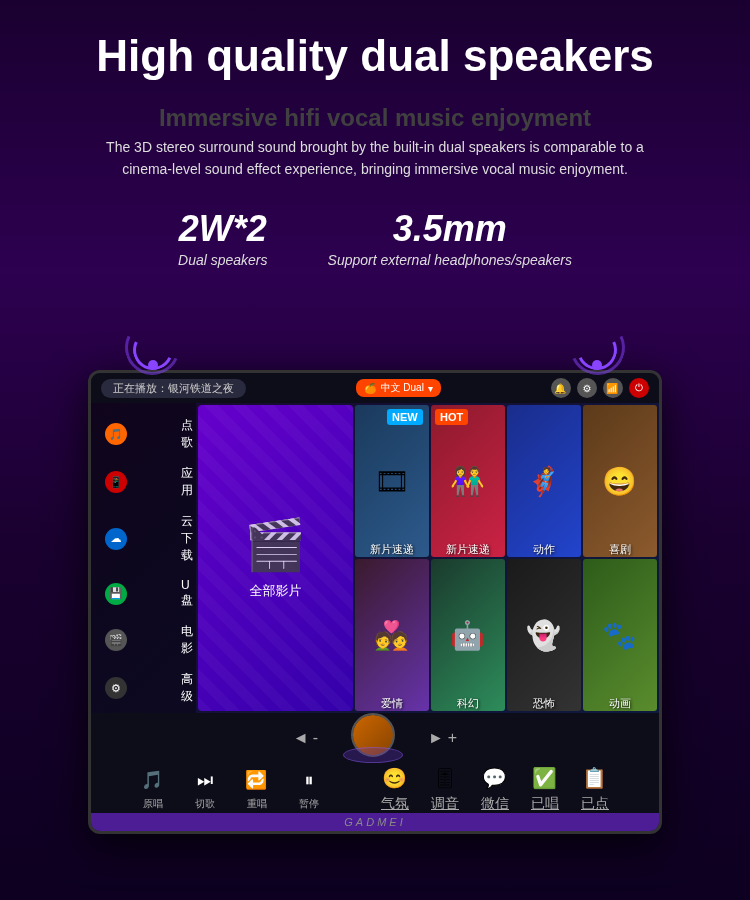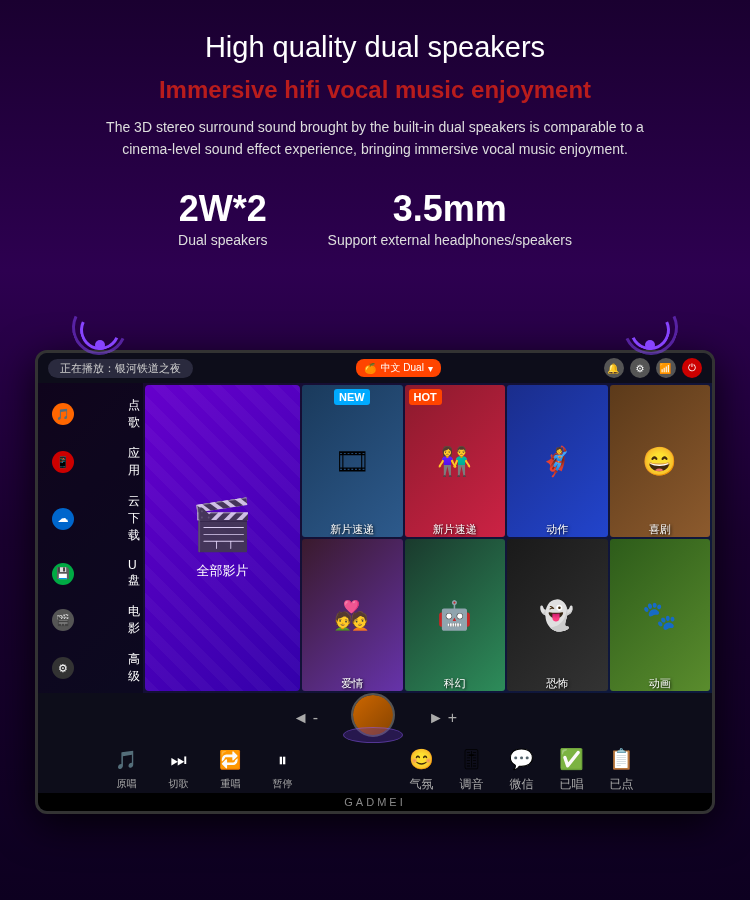--- a/index.html
+++ b/index.html
@@ -11,47 +11,48 @@
       overflow: hidden;
       position: relative;
     }
 
     
     .top-section {
       text-align: center;
       padding: 30px 40px 20px;
     }
     .main-title {
-      font-size: 29px;
-      font-weight: 400;
+      font-size: 44px;
+      font-weight: 700;
       color: #fff;
       line-height: 1.2;
-      margin-bottom: 11px;
+      margin-bottom: 21px;
     }
     .sub-title {
       font-size: 24px;
       font-weight: 700;
-      color: #b91c1c;
-      margin-bottom: 12px;
+      color: #404040;
+      margin-bottom: 4px;
     }
     .description {
       font-size: 14px;
       color: #ddd;
       line-height: 1.6;
       max-width: 580px;
       margin: 0 auto 20px;
       text-align: center;
     }
 
     
     .specs-row {
       display: flex;
       justify-content: center;
       gap: 60px;
       padding: 10px 0 20px;
+      font-style: italic;
     }
     .spec-item {
       text-align: center;
     }
     .spec-value {
       font-size: 36px;
       font-weight: 900;
       color: #fff;
       line-height: 1;
     }
@@ -59,21 +60,21 @@
       font-size: 14px;
       color: #ddd;
       margin-top: 4px;
       line-height: 1.4;
     }
 
     
     .device-wrapper {
       position: relative;
       margin: 0 auto;
-      width: 680px;
+      width: 574px;
     }
 
     
     .monitor {
       background: #1a1a2e;
       border-radius: 12px;
       border: 3px solid #333;
       overflow: hidden;
       box-shadow: 0 10px 40px rgba(0,0,0,0.8);
     }
@@ -360,30 +361,31 @@
       gap: 2px;
     }
     .r-icon {
       width: 40px;
       height: 30px;
       display: flex;
       align-items: center;
       justify-content: center;
       font-size: 18px;
     }
-    .r-label { font-size: 12px; color: #aaa; }
+    .r-label { font-size: 14px; color: #aaa; text-decoration: underline; }
 
     
     .gadmei-bar {
-      background: #000000;
+      background: #4c1d95;
       text-align: center;
       padding: 3px;
       font-size: 11px;
       color: #888;
       letter-spacing: 3px;
+      font-style: italic;
     }
 
     
     .bottom-arcs {
       display: flex;
       justify-content: space-between;
       padding: 10px 30px 0;
     }
     .arc-group {
       position: relative;

